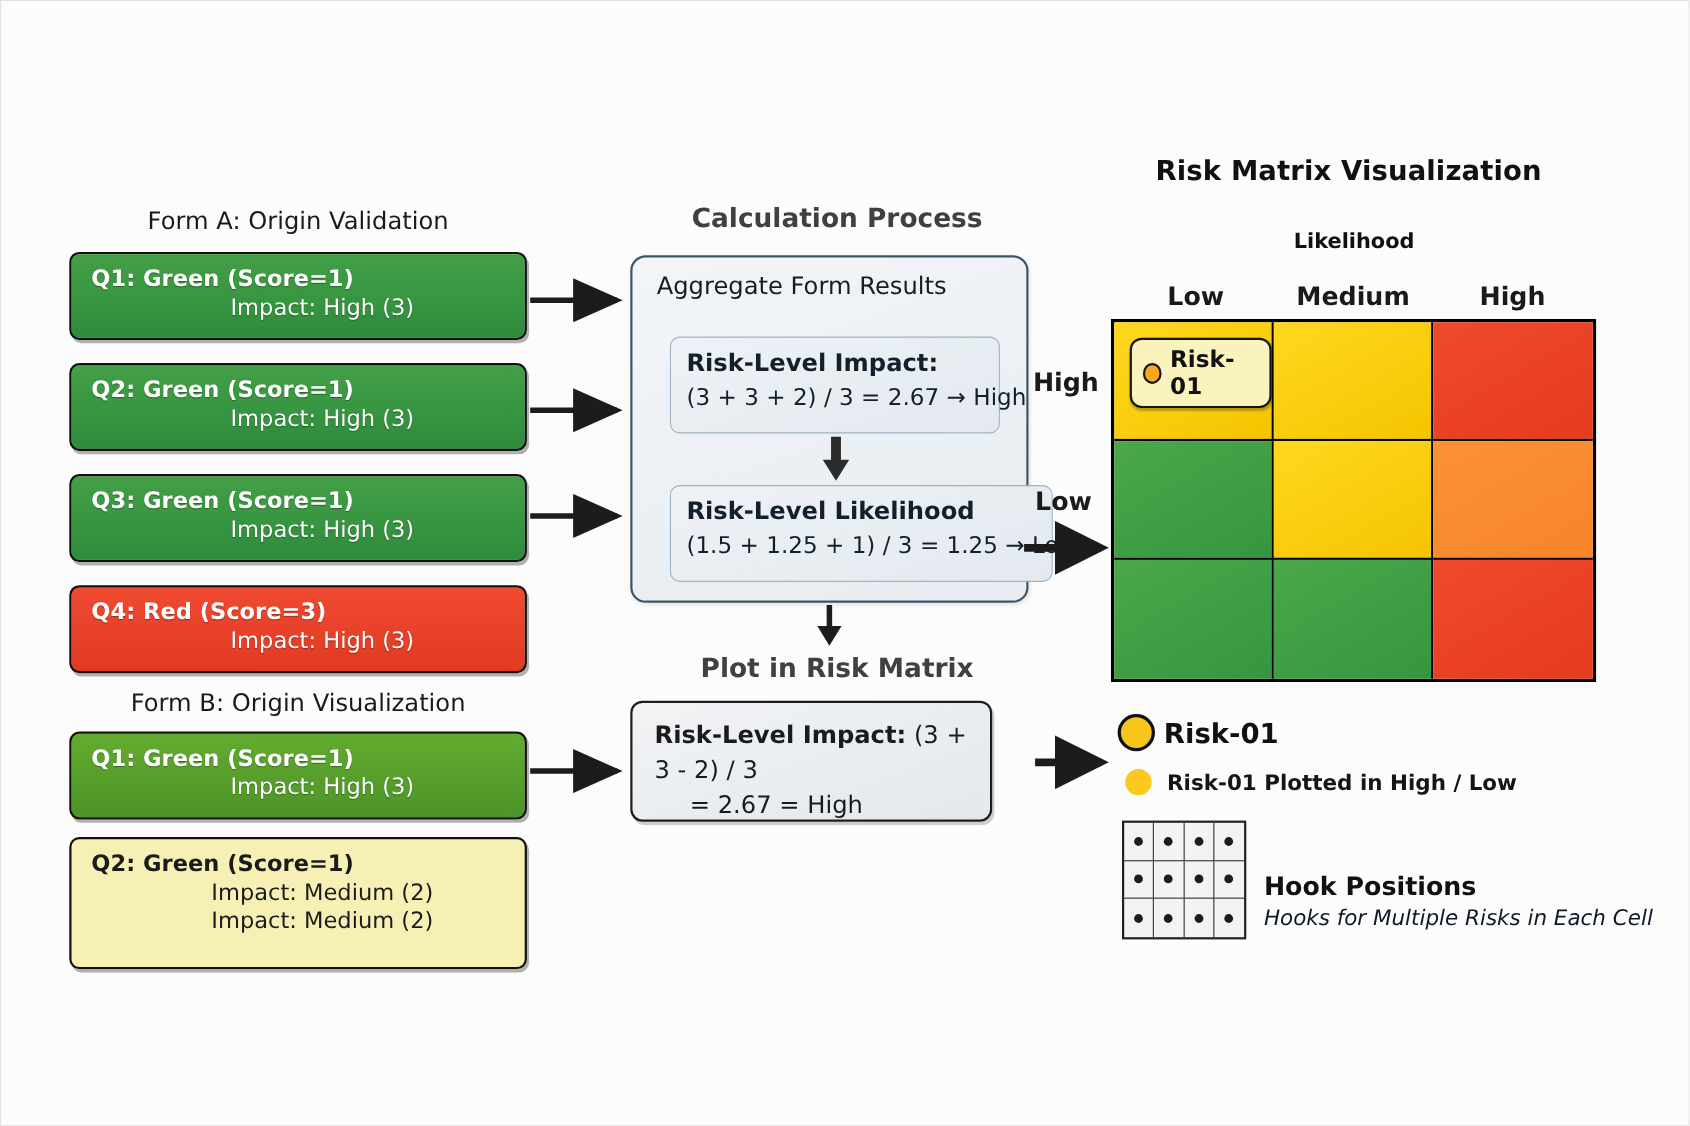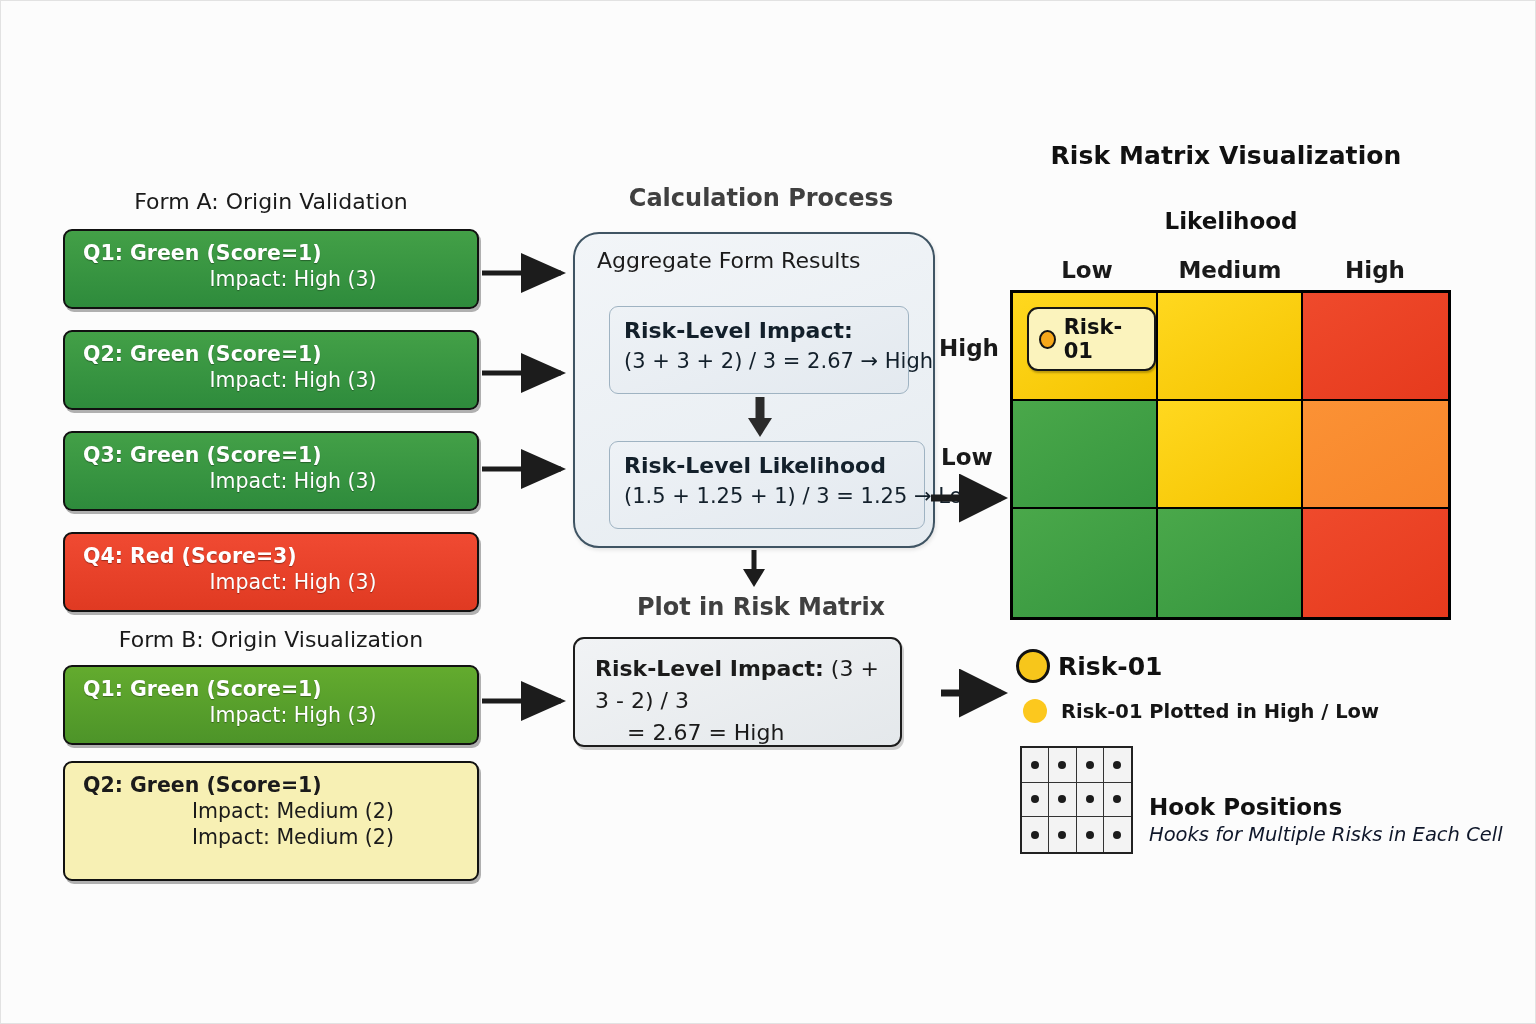--- a/index.html
+++ b/index.html
@@ -39,21 +39,21 @@
   .qbox.green2{background:linear-gradient(180deg,#63ab2e 0%,#4d9429 100%);color:#fff;
               text-shadow:0 1px 1px rgba(0,0,0,.35);}
   .qbox.red{background:linear-gradient(180deg,#f04a32 0%,#e03a22 100%);color:#fff;
             text-shadow:0 1px 1px rgba(0,0,0,.35);}
   .qbox.cream{background:#f7f0b4;color:#1b1b1b;text-shadow:none;}
   .qbox.cream .l1{font-weight:bold;}
 
   
   .panel{
     background:linear-gradient(160deg,#f2f5f8 0%,#e6ecf1 100%);
-    border:2px solid #3f5463;border-radius:26px;
+    border:2px solid #3f5463;border-radius:14px;
     box-sizing:border-box;
     box-shadow:1px 2px 4px rgba(0,0,0,.10);
   }
   .panel-label{font-size:22px;color:#1b1b1b;padding:14px 0 0 22px;}
   .inner{
     background:linear-gradient(160deg,#eef2f6 0%,#e3e9ef 100%);
     border:1.5px solid #9fb3c2;border-radius:9px;
     box-sizing:border-box;padding:10px 14px;
   }
   .inner .h{font-weight:bold;font-size:22px;color:#13202b;line-height:1.3;}
@@ -85,21 +85,21 @@
     background:#fbf3bd;border:2.5px solid #161616;border-radius:11px;
     padding:6px 16px 6px 10px;display:flex;align-items:center;gap:8px;
     box-shadow:1px 2px 2px rgba(0,0,0,.25);
   }
   .chip .dot{width:19px;height:19px;border-radius:50%;
              background:#f7a81b;border:2px solid #141414;box-sizing:border-box;}
   .chip .lbl{font-weight:bold;font-size:21px;color:#111;}
 
   .axis-lbl{font-size:23px;font-weight:bold;color:#1a1a1a;}
   .col-lbl{font-size:23px;font-weight:bold;color:#1a1a1a;text-align:center;}
-  .lik-lbl{font-size:23px;font-weight:bold;color:#111;text-align:center;}
+  .lik-lbl{font-size:19px;font-weight:bold;color:#111;text-align:center;}
 
   
   .lg-row{display:flex;align-items:center;}
   .lg-big{width:34px;height:34px;border-radius:50%;background:#f7c61b;border:3px solid #111;box-sizing:border-box;}
   .lg-small{width:24px;height:24px;border-radius:50%;background:#fcc81e;}
   .lg-t1{font-weight:bold;font-size:25px;margin-left:8px;color:#111;}
   .lg-t2{font-weight:bold;font-size:19.5px;margin-left:14px;color:#151515;}
 
   .hookgrid{border:2.5px solid #222;box-sizing:border-box;display:grid;
             grid-template-columns:repeat(4,1fr);grid-template-rows:repeat(3,1fr);background:#f3f3f3;}
@@ -162,21 +162,21 @@
     <div class="inner" style="position:absolute;left:34px;top:72px;width:300px;height:88px;">
       <div class="h">Risk-Level Impact:</div>
       <div class="f">(3 + 3 + 2) / 3 = 2.67  →  High</div>
     </div>
 
     <svg class="abs" style="left:0;top:0;width:362px;height:316px;">
       <line x1="185" y1="163" x2="185" y2="188" stroke="#2b2b2b" stroke-width="9"></line>
       <polygon points="173,184 197,184 185,203" fill="#2b2b2b"></polygon>
     </svg>
 
-    <div class="inner" style="position:absolute;left:34px;top:207px;width:316px;height:88px;">
+    <div class="inner" style="position:absolute;left:34px;top:207px;width:348px;height:88px;">
       <div class="h">Risk-Level Likelihood</div>
       <div class="f">(1.5 + 1.25 + 1) / 3 = 1.25 → Low</div>
     </div>
   </div>
 
   <div class="abs mid-title" style="left:570px;top:592px;width:380px;">Plot in Risk Matrix</div>
 
   <div class="abs plotbox" style="left:572px;top:636px;width:329px;height:110px;">
     <div class="t1">
       <b>Risk-Level Impact:</b>

